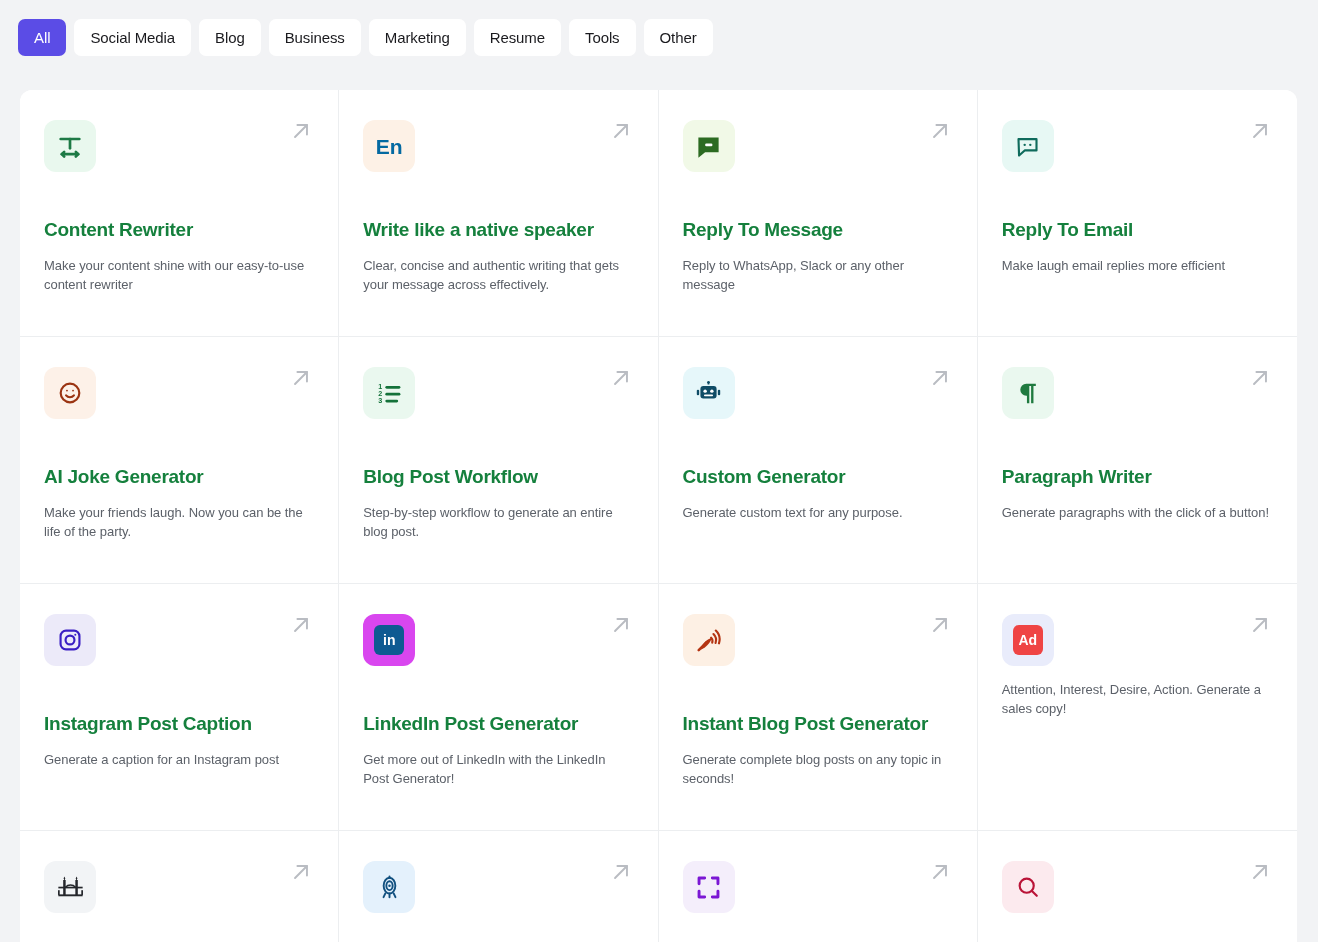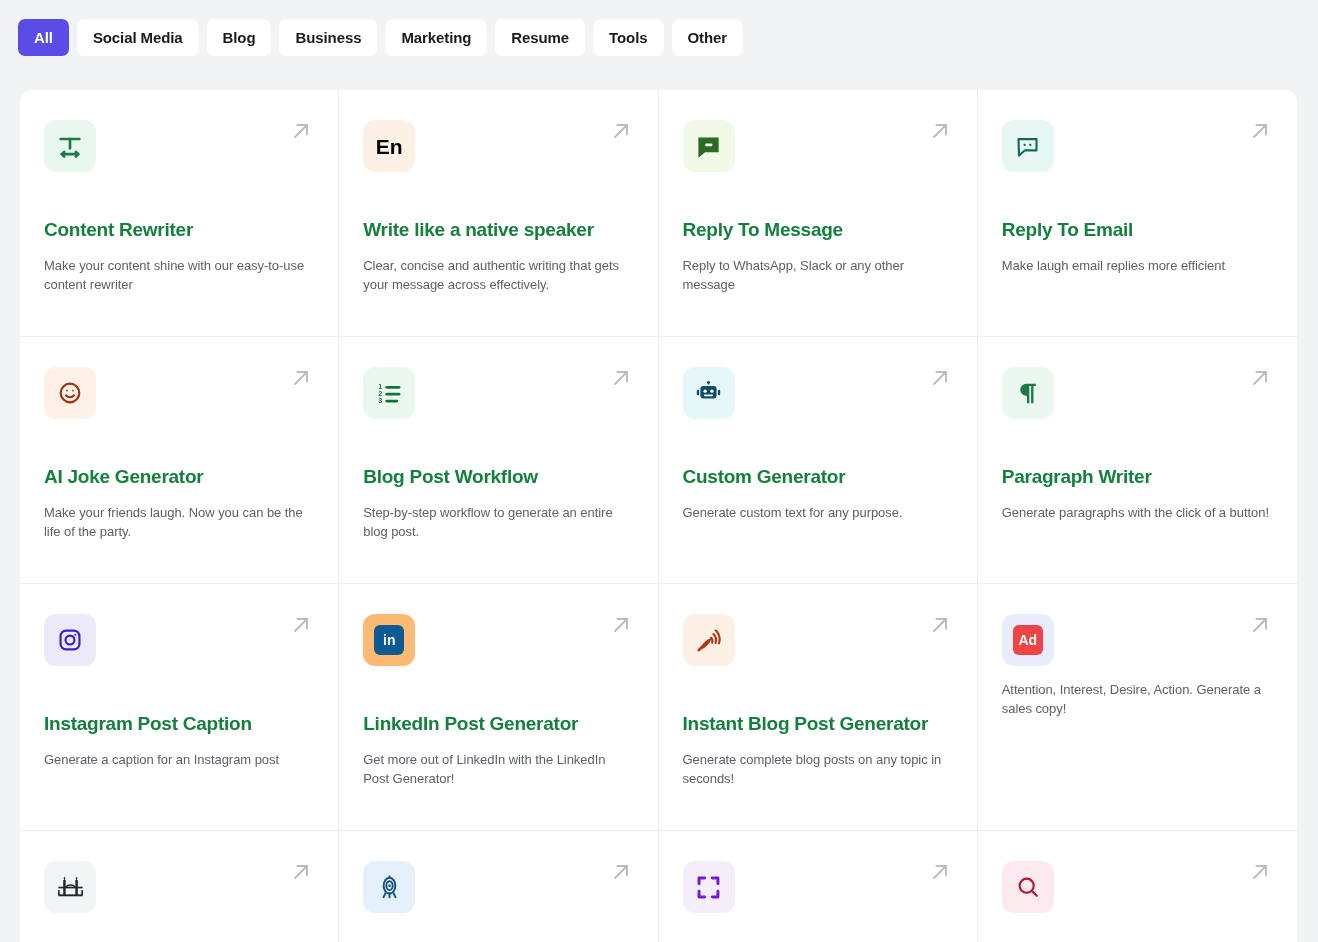--- a/index.html
+++ b/index.html
@@ -28,21 +28,21 @@
   .tab {
     height: 37px;
     display: flex;
     align-items: center;
     justify-content: center;
     padding: 0 16px;
     border-radius: 7px;
     background: #ffffff;
     color: #1a1a1e;
     font-size: 15px;
-    font-weight: 700;
+    font-weight: 400;
     letter-spacing: -0.1px;
     cursor: pointer;
     white-space: nowrap;
     border: none;
     font-family: "Liberation Sans", sans-serif;
   }
 
   .tab.active {
     background: #5b4ce6;
     color: #ffffff;
@@ -162,21 +162,21 @@
         <svg viewBox="0 0 24 24" fill="none" stroke="currentColor" stroke-width="1.8" stroke-linecap="round" stroke-linejoin="round">
           <path d="M6.5 17.5L17.5 6.5"></path>
           <path d="M8.7 6.5h8.8v8.8"></path>
         </svg>
       </div>
       <div class="tool-title">Content Rewriter</div>
       <div class="tool-desc">Make your content shine with our easy-to-use content rewriter</div>
     </div>
     <div class="tool-card">
       <div class="icon-tile" style="background: rgb(253, 241, 230);">
-        <span class="icon-text" style="color:#000000">En</span>
+        <span class="icon-text" style="color:#0369a1">En</span>
       </div>
       <div class="arrow-link">
         <svg viewBox="0 0 24 24" fill="none" stroke="currentColor" stroke-width="1.8" stroke-linecap="round" stroke-linejoin="round">
           <path d="M6.5 17.5L17.5 6.5"></path>
           <path d="M8.7 6.5h8.8v8.8"></path>
         </svg>
       </div>
       <div class="tool-title">Write like a native speaker</div>
       <div class="tool-desc">Clear, concise and authentic writing that gets your message across effectively.</div>
     </div>
@@ -303,21 +303,21 @@
       <div class="arrow-link">
         <svg viewBox="0 0 24 24" fill="none" stroke="currentColor" stroke-width="1.8" stroke-linecap="round" stroke-linejoin="round">
           <path d="M6.5 17.5L17.5 6.5"></path>
           <path d="M8.7 6.5h8.8v8.8"></path>
         </svg>
       </div>
       <div class="tool-title">Instagram Post Caption</div>
       <div class="tool-desc">Generate a caption for an Instagram post</div>
     </div>
     <div class="tool-card">
-      <div class="icon-tile" style="background: #fdba74;">
+      <div class="icon-tile" style="background: #d946ef;">
         <span class="li-badge" style="background:#0e5a92">in</span>
       </div>
       <div class="arrow-link">
         <svg viewBox="0 0 24 24" fill="none" stroke="currentColor" stroke-width="1.8" stroke-linecap="round" stroke-linejoin="round">
           <path d="M6.5 17.5L17.5 6.5"></path>
           <path d="M8.7 6.5h8.8v8.8"></path>
         </svg>
       </div>
       <div class="tool-title">LinkedIn Post Generator</div>
       <div class="tool-desc">Get more out of LinkedIn with the LinkedIn Post Generator!</div>

